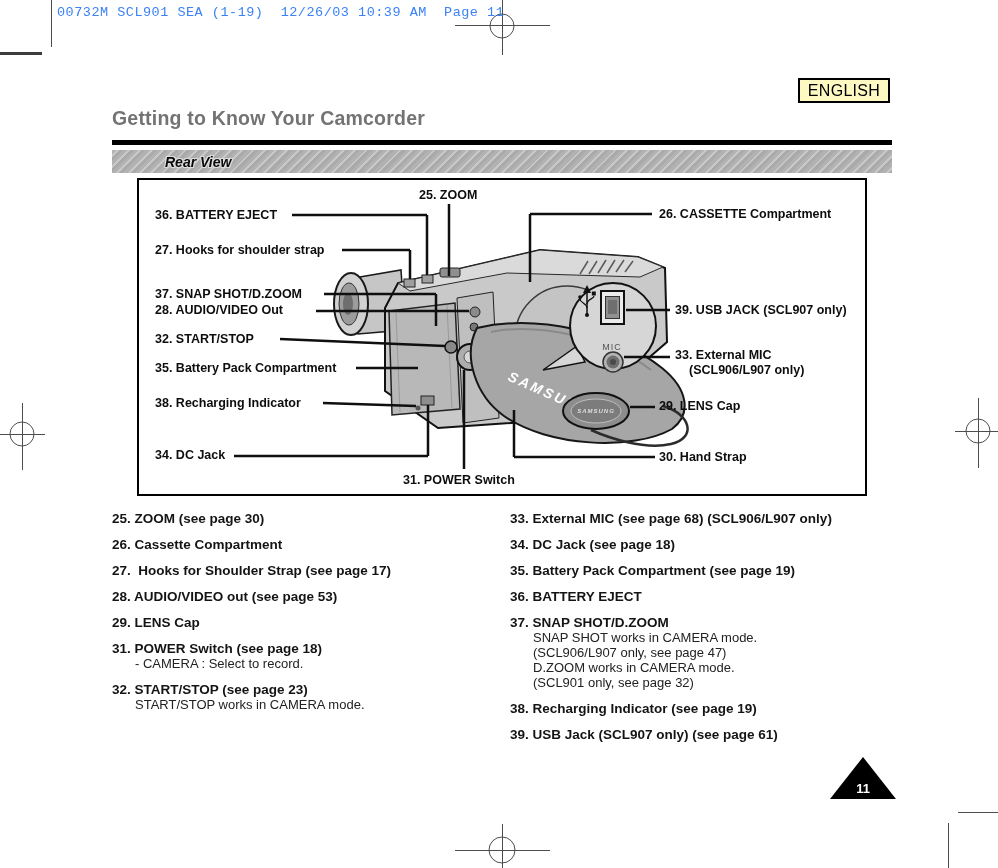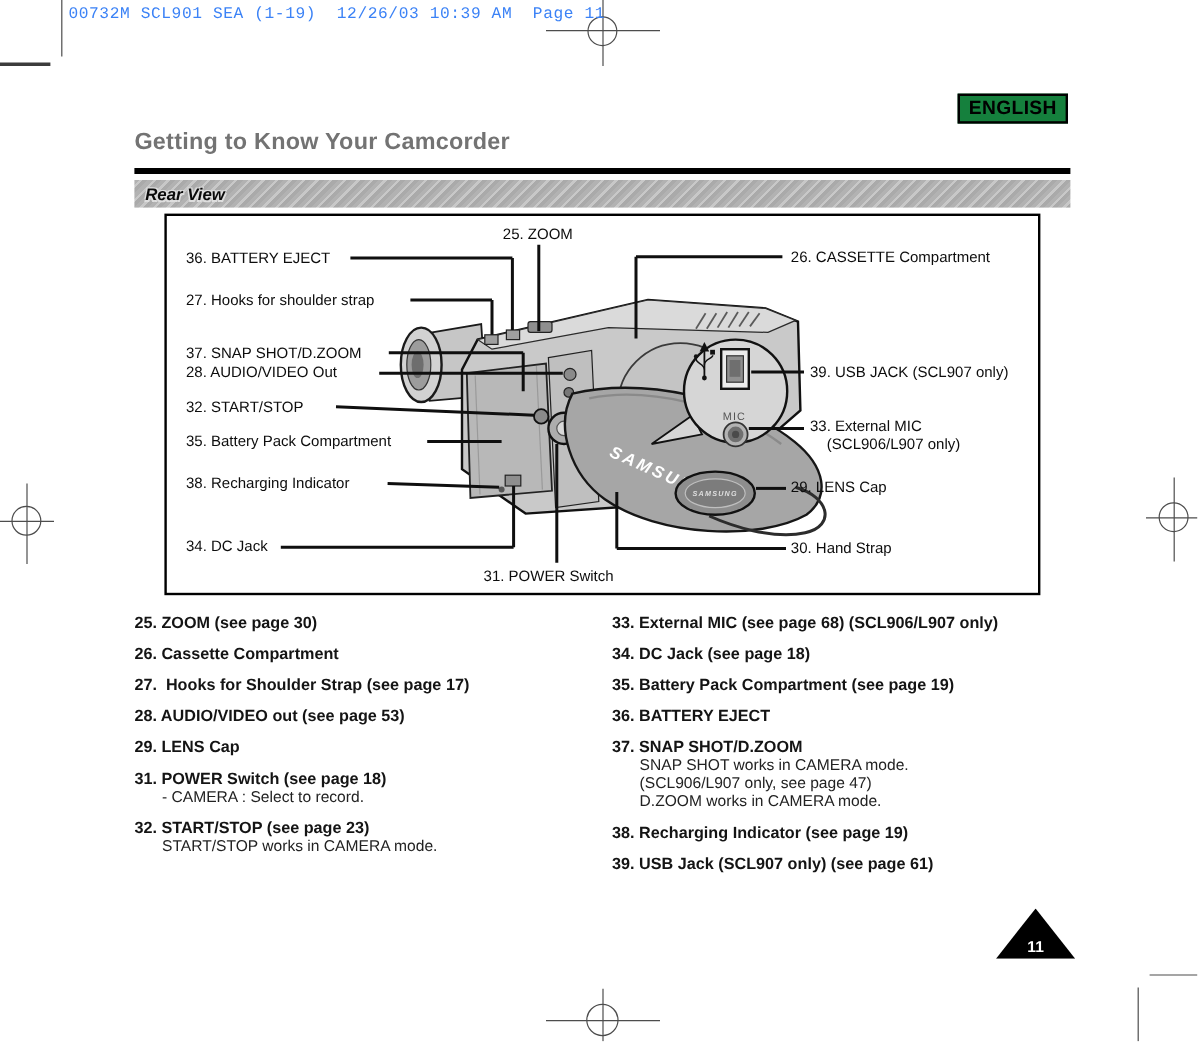--- a/index.html
+++ b/index.html
@@ -8,36 +8,36 @@
   svg{display:block;}
   .abs{position:absolute;}
 
   
   .print-header{left:57px;top:5px;font-family:"Liberation Mono","DejaVu Sans Mono",monospace;
                 font-size:13.5px;color:#3b82f6;white-space:pre;letter-spacing:0.5px;}
 
   
   .badge{left:798px;top:78px;width:92px;height:25px;border:2px solid #000;box-sizing:border-box;
          display:flex;align-items:center;justify-content:center;
-         font-weight:bold;font-size:16px;letter-spacing:0.3px;color:#000;background:#15803d;}
+         font-weight:normal;font-size:16px;letter-spacing:0.3px;color:#000;background:#fef9c3;}
 
   
   .title{left:112px;top:107px;font-size:19.5px;font-weight:bold;color:#737373;letter-spacing:0.2px;}
   .title-rule{left:112px;top:140px;width:780px;height:5px;background:#000;}
 
   
   .banner{left:112px;top:150px;width:780px;height:23px;
           background:repeating-linear-gradient(135deg,#b2b2b2 0 3px,#c8c8c8 3px 5px,#aaaaaa 5px 8px);
           display:flex;align-items:center;}
   .banner-text{font-weight:bold;font-style:italic;font-size:14px;color:#0a0a0a;padding-left:9px;
-               text-shadow:-1px -1px 0 #dedede,1px -1px 0 #dedede,-1px 1px 0 #dedede,1px 1px 0 #dedede;}
+               text-shadow:-1px -1px 0 #dedede,1px -1px 0 #dedede,-1px 1px 0 #dedede,1px 1px 0 #dedede;margin-left:44px;}
 
   
   .diagram{left:137px;top:178px;width:730px;height:318px;border:2px solid #000;box-sizing:border-box;background:#fff;}
-  .dlabel{position:absolute;font-weight:normal;font-size:12.5px;line-height:15px;color:#0d0d0d;white-space:nowrap;}
+  .dlabel{position:absolute;font-weight:bold;font-size:12.5px;line-height:15px;color:#0d0d0d;white-space:nowrap;}
   .dlabel .ind{padding-left:14px;}
 
   
   .legend{left:112px;top:511px;width:782px;display:flex;}
   .col-l{width:398px;}
   .col-r{flex:1;}
   .entry{margin-bottom:11px;}
   .iline{font-weight:bold;font-size:13.5px;line-height:15px;color:#141414;white-space:pre-wrap;}
   .sub{font-weight:normal;font-size:13px;line-height:15px;color:#222;margin-left:23px;white-space:pre-wrap;}
 
@@ -226,20 +226,21 @@
           <div class="iline">35. Battery Pack Compartment (see page 19)</div>
         </div>
       <div class="entry">
           <div class="iline">36. BATTERY EJECT</div>
         </div>
       <div class="entry">
         <div class="iline">37. SNAP SHOT/D.ZOOM</div>
         <div class="sub">SNAP SHOT works in CAMERA mode.</div>
         <div class="sub">(SCL906/L907 only, see page 47)</div>
         <div class="sub">D.ZOOM works in CAMERA mode.</div>
+        <div class="sub">(SCL901 only, see page 32)</div>
       </div>
       <div class="entry">
           <div class="iline">38. Recharging Indicator (see page 19)</div>
         </div>
       <div class="entry">
           <div class="iline">39. USB Jack (SCL907 only) (see page 61)</div>
         </div>
     </div>
   </div>
 

